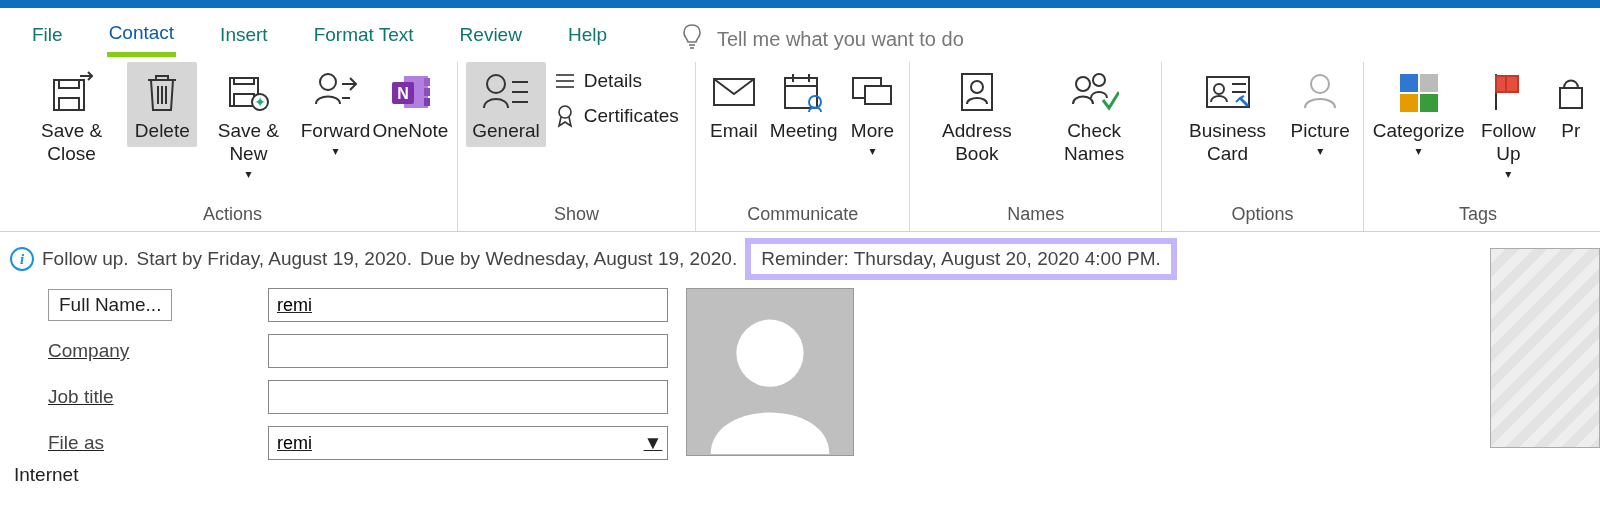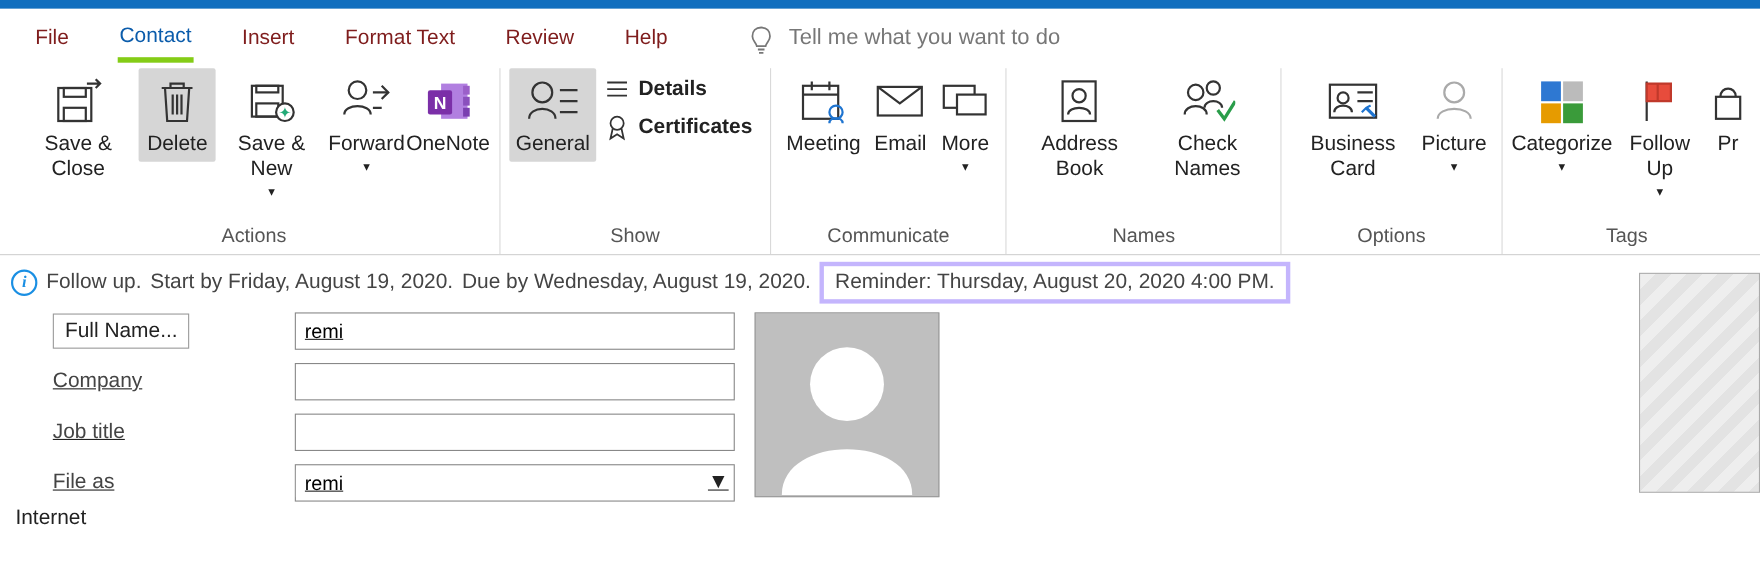--- a/index.html
+++ b/index.html
@@ -21,30 +21,30 @@
     display: flex;
     align-items: center;
     gap: 42px;
     padding: 6px 30px 0 30px;
     background: #fff;
     height: 52px;
   }
   .tab {
     padding: 4px 2px 8px 2px;
     cursor: pointer;
-    color: #7f1d1d;
+    color: #0f766e;
   }
   .tab.active {
     color: #0b5cab;
     border-bottom: 5px solid #84cc16;
     font-weight: 500;
   }
   .tellme {
     display: flex;
-    align-items: flex-start;
+    align-items: flex-end;
     gap: 14px;
     color: #777;
     margin-left: 30px;
     font-size: 20px;
   }
   .tellme svg { flex: 0 0 auto; }
   .ribbon {
     display: flex;
     align-items: stretch;
     background: #fff;
@@ -87,21 +87,20 @@
     align-items:center;
     justify-content:center;
     margin-bottom: 4px;
   }
   .highlighted { background: #d6d6d6; }
   .small-list {
     display:flex;
     flex-direction:column;
     gap:8px;
     padding: 6px 4px;
-    font-weight: bold;
   }
   .small-btn {
     display:flex;
     align-items:center;
     gap:8px;
     cursor:pointer;
     padding: 2px 4px;
     font-size: 19px;
     white-space: nowrap;
   }
@@ -123,21 +122,21 @@
     border:2px solid #1a8fe3;
     border-radius:50%;
     display:flex;align-items:center;justify-content:center;
     color:#1a8fe3;
     font-style: italic;
     font-weight: bold;
     font-size: 15px;
     font-family: Georgia, serif;
   }
   .highlight-box {
-    border: 4px solid #c4b5fd;
+    border: 6px solid #c4b5fd;
     padding: 4px 10px;
   }
   
   .form-area {
     display:flex;
     gap: 18px;
     padding: 2px 14px 0 48px;
     align-items:flex-start;
     text-decoration:underline;
   }
@@ -334,41 +333,41 @@
           </svg>
           <span>Certificates</span>
         </div>
       </div>
     </div>
     <div class="group-label">Show</div>
   </div>
 
   <div class="group">
     <div class="group-body">
+      <div class="big-btn" style="min-width:60px">
+        <div class="icon-slot">
+          <svg width="46" height="36" viewBox="0 0 46 36" fill="none" stroke="#333" stroke-width="2">
+            <rect x="3" y="5" width="40" height="26"></rect>
+            <polyline points="3,5 23,20 43,5"></polyline>
+          </svg>
+        </div>
+        <span>Email</span>
+      </div>
       <div class="big-btn">
         <div class="icon-slot">
           <svg width="46" height="44" viewBox="0 0 46 44" fill="none" stroke="#333" stroke-width="2">
             <rect x="4" y="8" width="32" height="30"></rect>
             <line x1="4" y1="16" x2="36" y2="16"></line>
             <line x1="12" y1="4" x2="12" y2="12"></line>
               <line x1="28" y1="4" x2="28" y2="12"></line>
             <circle cx="34" cy="32" r="6" stroke="#1e74d0"></circle>
             <path d="M28 42 C28 36 40 36 40 42" stroke="#1e74d0"></path>
           </svg>
         </div>
         <span>Meeting</span>
-      </div>
-      <div class="big-btn" style="min-width:60px">
-        <div class="icon-slot">
-          <svg width="46" height="36" viewBox="0 0 46 36" fill="none" stroke="#333" stroke-width="2">
-            <rect x="3" y="5" width="40" height="26"></rect>
-            <polyline points="3,5 23,20 43,5"></polyline>
-          </svg>
-        </div>
-        <span>Email</span>
       </div>
       <div class="big-btn" style="min-width:56px">
         <div class="icon-slot">
           <svg width="46" height="40" viewBox="0 0 46 40" fill="none" stroke="#333" stroke-width="2">
             <rect x="4" y="6" width="28" height="20"></rect>
             <rect x="16" y="14" width="26" height="18" fill="#fff"></rect>
           </svg>
         </div>
         <span>More</span>
         <span class="caret">▾</span>

